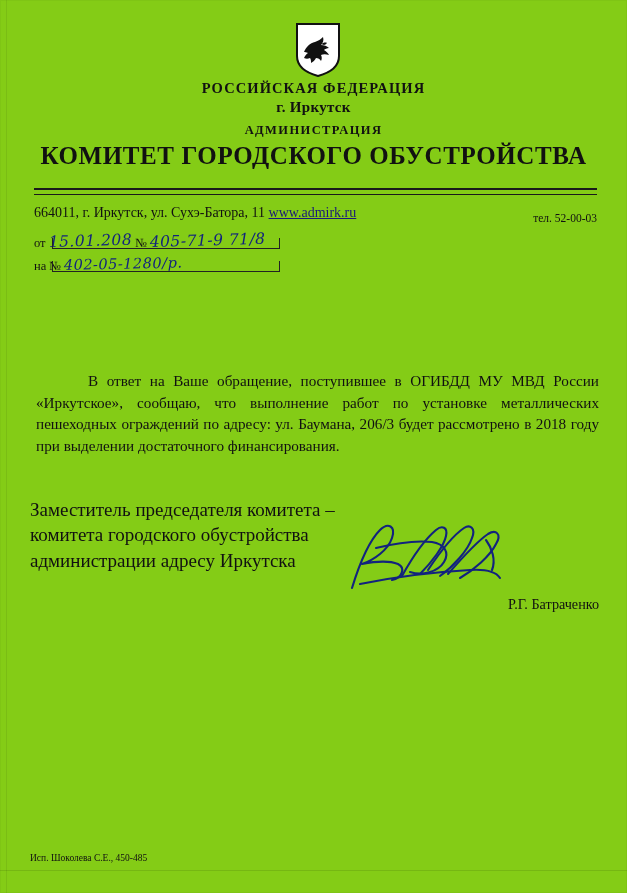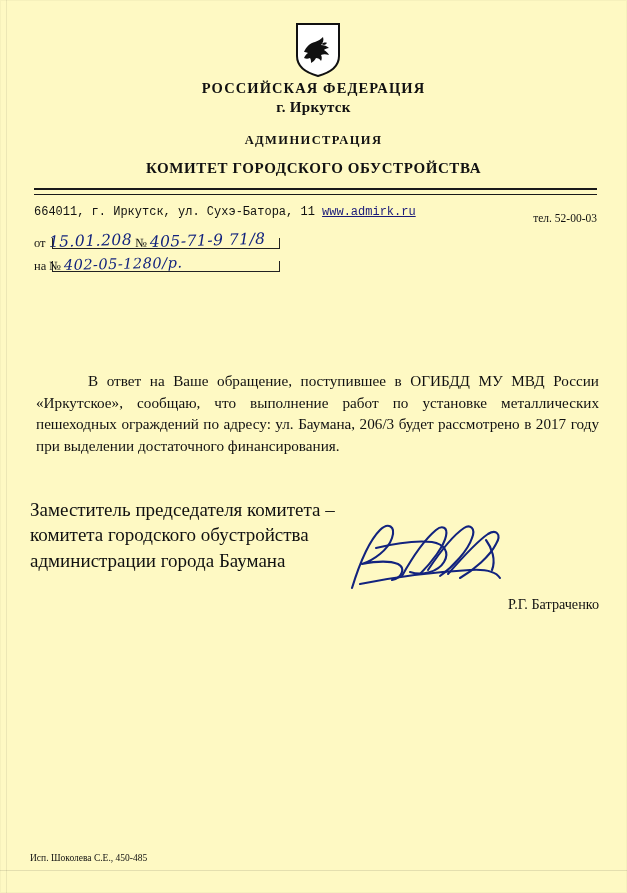--- a/index.html
+++ b/index.html
@@ -4,21 +4,21 @@
 <style>
   html, body {
     margin: 0;
     padding: 0;
     background: #b0b0b0;
   }
   .page {
     position: relative;
     width: 627px;
     height: 893px;
-    background: #fef9c3;
+    background: #84cc16;
     overflow: hidden;
     font-family: "Liberation Serif", serif;
     color: #111;
     box-sizing: border-box;
   }
   
   .page::after {
     content: "";
     position: absolute;
     left: 0; top: 0; right: 0; bottom: 0;
@@ -59,47 +59,46 @@
   }
   .org-city {
     font-size: 15px;
     font-weight: bold;
     margin-top: 2px;
     letter-spacing: 0.3px;
   }
   .org-admin {
     font-size: 12.5px;
     font-weight: bold;
-    margin-top: 17px;
+    margin-top: 7px;
     letter-spacing: 1.4px;
   }
   .org-committee {
-    font-size: 15px;
+    font-size: 25px;
     font-weight: bold;
-    margin-top: 12px;
+    margin-top: 4px;
     letter-spacing: 0.6px;
   }
 
   .rule-double {
     position: absolute;
     left: 34px;
     right: 30px;
     top: 188px;
     height: 4px;
     border-top: 2px solid #1a1a1a;
     border-bottom: 1px solid #1a1a1a;
   }
 
   .addr-line {
     position: absolute;
     left: 34px;
     top: 205px;
-    font-size: 12px;
+    font-size: 14px;
     white-space: nowrap;
-    font-family: Liberation Mono, monospace;
   }
   .addr-link {
     color: #1a1a7a;
     text-decoration: underline;
   }
   .phone {
     position: absolute;
     right: 30px;
     top: 212px;
     font-size: 11.5px;
@@ -267,26 +266,26 @@
   <div class="ref-underline-1"></div>
 
   <div class="ref-row ref-na">
     <span class="ref-label">на №</span>
     <span class="hand h2">402-05-1280/р.</span>
   </div>
   <div class="ref-tick-c"></div>
   <div class="ref-tick-d"></div>
   <div class="ref-underline-2"></div>
 
-  <div class="body-text">В ответ на Ваше обращение, поступившее в ОГИБДД МУ МВД России «Иркутское», сообщаю, что выполнение работ по установке металлических пешеходных ограждений по адресу: ул. Баумана, 206/3 будет рассмотрено в 2017 году при выделении достаточного финансирования.</div>
+  <div class="body-text">В ответ на Ваше обращение, поступившее в ОГИБДД МУ МВД России «Иркутское», сообщаю, что выполнение работ по установке металлических пешеходных ограждений по адресу: ул. Баумана, 206/3 будет рассмотрено в 2018 году при выделении достаточного финансирования.</div>
 
   <div class="sig-block">
     <div>Заместитель  председателя комитета –</div>
     <div>комитета городского обустройства</div>
-    <div>администрации города Баумана</div>
+    <div>администрации адресу Иркутска</div>
   </div>
 
   <div class="signature">
     <svg width="190" height="90" viewBox="0 0 190 90" xmlns="http://www.w3.org/2000/svg">
       <g fill="none" stroke="#12237e" stroke-width="2.1" stroke-linecap="round" stroke-linejoin="round">
         <path d="M12,70 C20,44 30,22 40,12 C48,4 56,8 52,20 C48,32 34,42 22,46 C32,44 48,42 58,46 C66,50 62,60 52,62"></path>
         <path d="M36,30 C52,26 74,22 92,24 C104,26 110,34 104,44 C98,54 82,58 70,54"></path>
         <path d="M62,58 C72,40 84,22 96,12 C102,7 108,9 106,18 C104,28 92,44 80,56"></path>
         <path d="M88,52 C100,34 112,18 124,10 C130,6 136,10 132,20 C128,32 114,48 100,58"></path>
         <path d="M108,56 C122,40 136,24 148,16 C156,11 162,16 156,26 C150,38 134,52 120,60"></path>

